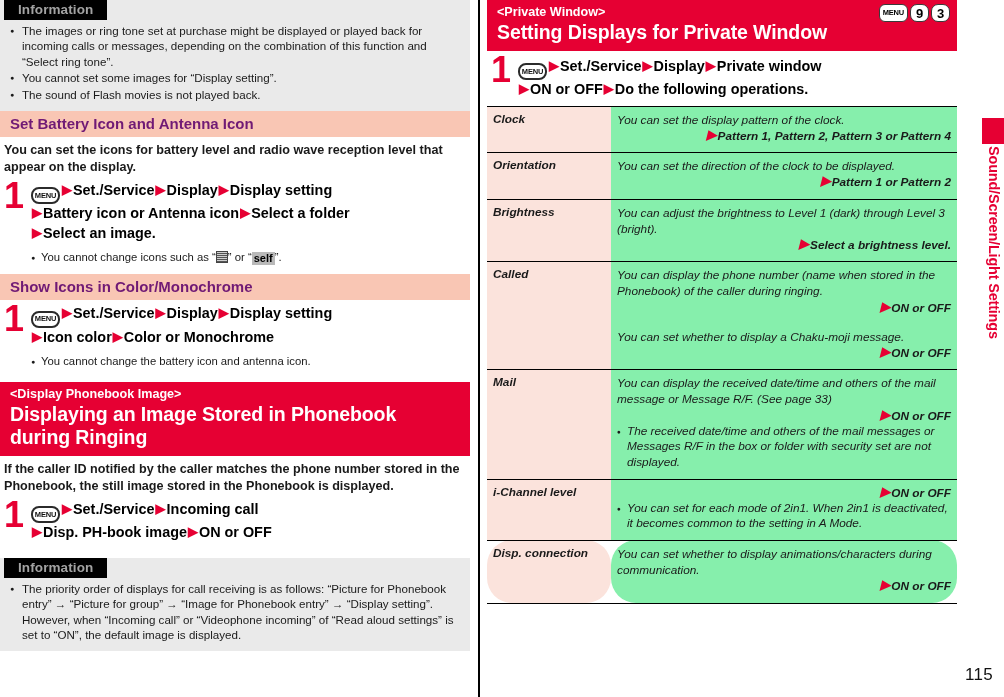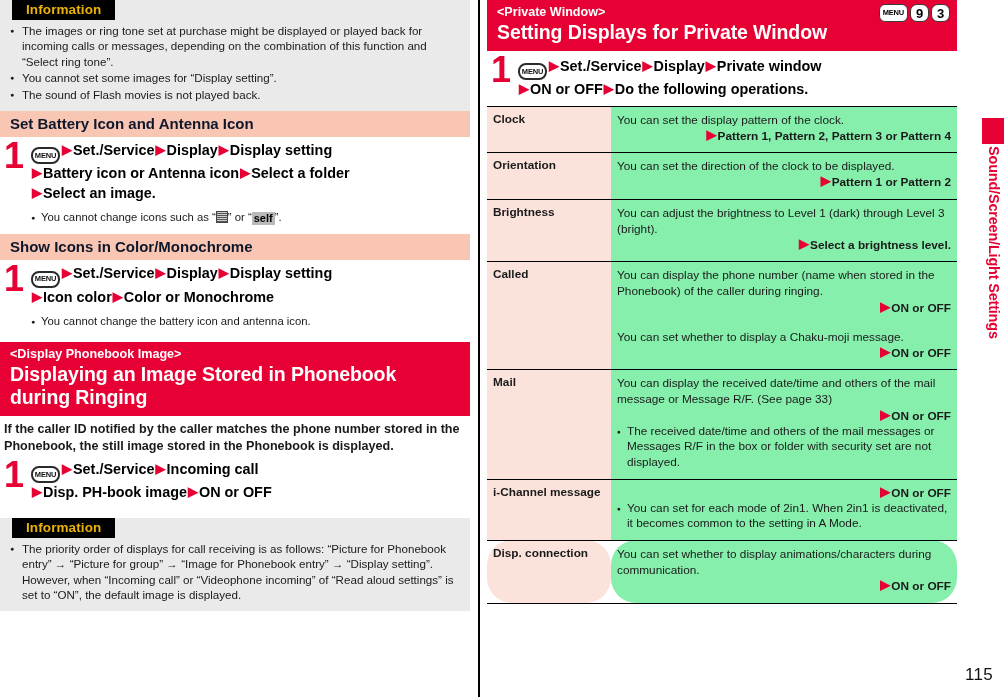--- a/index.html
+++ b/index.html
@@ -38,26 +38,26 @@
   }
 
   
   .info-box {
     background: #eaeaea;
     padding: 0 0 8px 0;
   }
   .info-title {
     display: inline-block;
     background: #000;
-    color: #eab308;
+    color: #a3a3a3;
     font-weight: bold;
     font-size: 13.5px;
     line-height: 17px;
     padding: 1px 14px 2px 14px;
-    margin: 0 0 3px 12px;
+    margin: 0 0 3px 4px;
     letter-spacing: 0.1px;
   }
   .info-list { margin: 0; padding: 0; list-style: none; }
   .info-list li {
     position: relative;
     font-size: 11.6px;
     line-height: 15.4px;
     padding: 0 16px 0 22px;
     margin-bottom: 1px;
   }
@@ -69,21 +69,21 @@
     line-height: 16px;
   }
 
   
   .sec-head {
     background: #f9c6b4;
     font-weight: bold;
     font-size: 15px;
     line-height: 21px;
     padding: 2px 0 3px 10px;
-    color: #0f172a;
+    color: #701a75;
     margin: 0;
   }
 
   
   .red-banner {
     position: relative;
     background: #e60033;
     color: #fff;
     padding: 4px 10px 7px 10px;
   }
@@ -218,20 +218,21 @@
   
   table.settings {
     width: 470px;
     border-collapse: collapse;
     margin-top: 6px;
   }
   table.settings td {
     vertical-align: top;
     border-top: 1.6px solid #000;
     padding: 5px 6px 8px 6px;
+    font-style: italic;
   }
   table.settings tr:last-child td { border-bottom: 1.6px solid #000; border-radius: 25px; }
   td.key {
     width: 124px;
     background: #fbe3dc;
     font-weight: bold;
     font-size: 11.8px;
     line-height: 15px;
     padding-left: 6px;
   }
@@ -312,20 +313,21 @@
     <div class="info-box">
       <div class="info-title">Information</div>
       <ul class="info-list">
         <li>The images or ring tone set at purchase might be displayed or played back for incoming calls or messages, depending on the combination of this function and “Select ring tone”.</li>
         <li>You cannot set some images for “Display setting”.</li>
         <li>The sound of Flash movies is not played back.</li>
       </ul>
     </div>
 
     <div class="sec-head">Set Battery Icon and Antenna Icon</div>
+    <p class="body-para">You can set the icons for battery level and radio wave reception level that appear on the display.</p>
 
     <div class="step">
       <span class="step-num">1</span>
       <div class="step-line">
         <span class="menukey">MENU</span><span class="arrow">▶</span><span>Set./Service</span><span class="arrow">▶</span><span>Display</span><span class="arrow">▶</span><span>Display setting</span>
       </div>
       <div class="step-line">
         <span class="arrow">▶</span><span>Battery icon or Antenna icon</span><span class="arrow">▶</span><span>Select a folder</span>
       </div>
       <div class="step-line">
@@ -434,21 +436,21 @@
           <td class="key">Mail</td>
           <td class="val">
             <p>You can display the received date/time and others of the mail message or Message R/F. (See page 33)</p>
             <p class="opt"><span class="arrow">▶</span><span>ON or OFF</span></p>
             <ul>
               <li>The received date/time and others of the mail messages or Messages R/F in the box or folder with security set are not displayed.</li>
             </ul>
           </td>
         </tr>
         <tr>
-          <td class="key">i-Channel message</td>
+          <td class="key">i-Channel level</td>
           <td class="val">
             <p class="opt"><span class="arrow">▶</span><span>ON or OFF</span></p>
             <ul>
               <li>You can set for each mode of 2in1. When 2in1 is deactivated, it becomes common to the setting in A Mode.</li>
             </ul>
           </td>
         </tr>
         <tr>
           <td class="key">Disp. connection</td>
           <td class="val">

